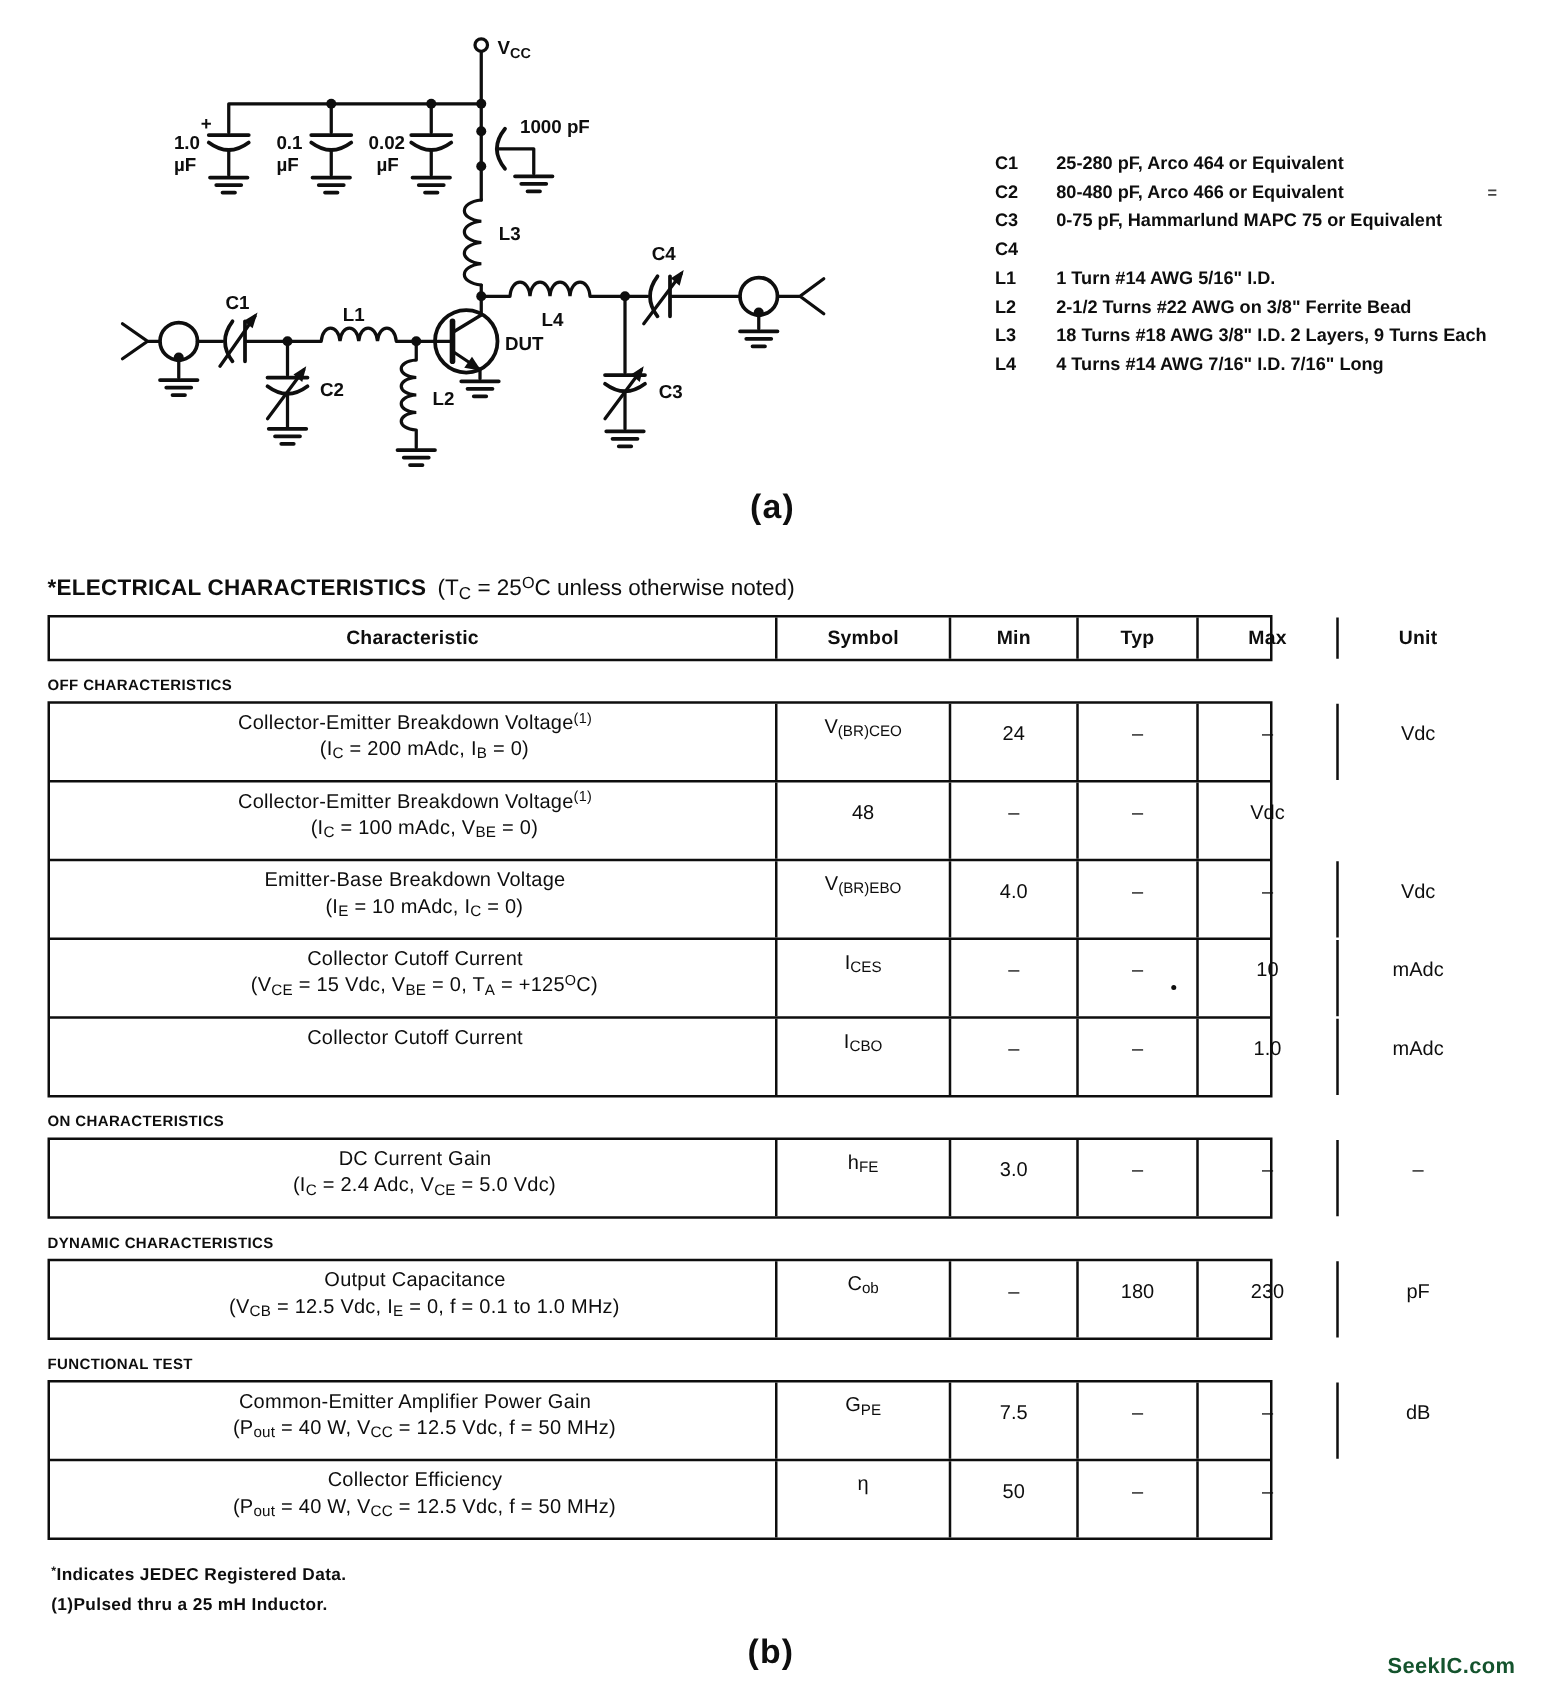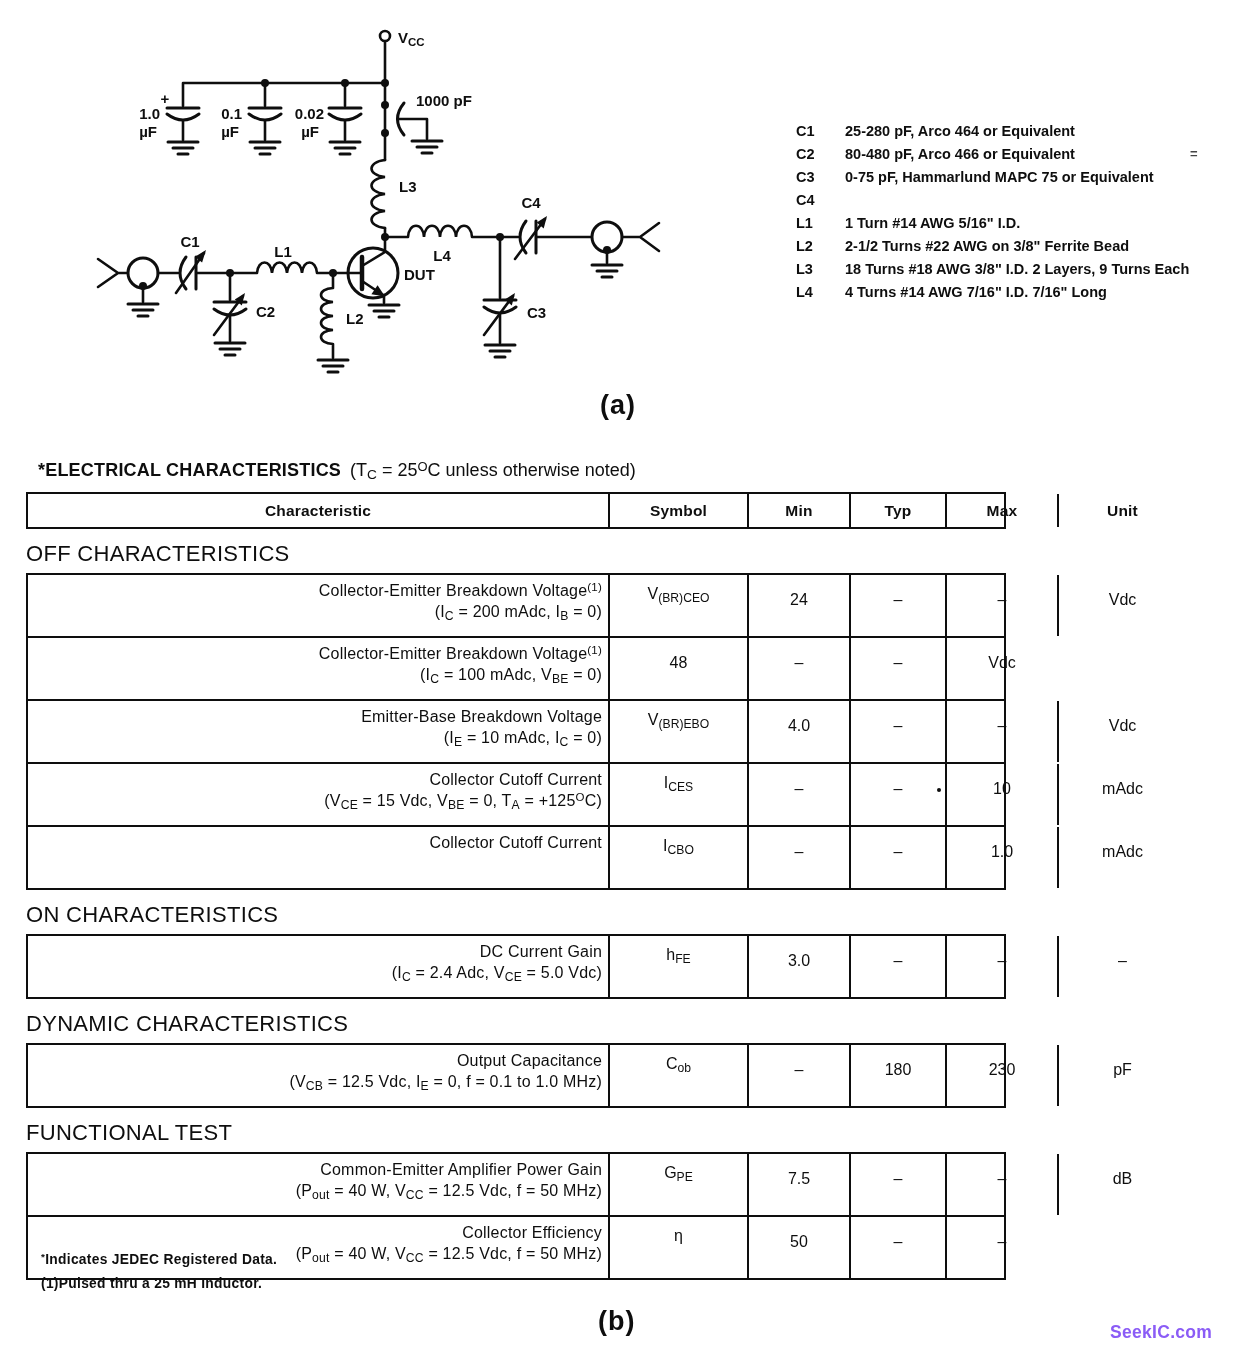--- a/index.html
+++ b/index.html
@@ -20,43 +20,43 @@
   .fig-label{position:absolute;font-weight:bold;font-size:27px;letter-spacing:1px;}
   #fig-a{left:600px;top:390px;}
   #fig-b{left:598px;top:1306px;}
   .stray-mark{position:absolute;left:1190px;top:146px;font-size:13px;font-weight:bold;color:#444;}
 
   
   .ec-title{position:absolute;left:38px;top:460px;font-size:18px;white-space:nowrap;}
   .ec-title .t-bold{font-weight:bold;font-size:18px;letter-spacing:.2px;}
   .ec-title .t-cond{font-size:18px;margin-left:4px;}
 
-  .table-wrap{position:absolute;left:26px;top:492px;width:980px;}
+  .table-wrap{position:absolute;left:38px;top:492px;width:980px;}
   .grid-row{display:grid;grid-template-columns:580px 139px 102px 96px 112px 129px;}
   .thead-box{border:2.5px solid #0e0e0e;}
   .thead-box .hcell{
     text-align:center;font-weight:bold;font-size:15.5px;
     padding:8px 0 7px 0;letter-spacing:.2px;
   }
   .hcell + .hcell{border-left:2.5px solid #0e0e0e;}
 
-  .section-heading{font-weight:normal;font-size:22px;letter-spacing:.3px;margin:12px 0 6px 0;}
+  .section-heading{font-weight:bold;font-size:12px;letter-spacing:.3px;margin:12px 0 6px 0;}
   .section-box{border:2.5px solid #0e0e0e;}
   .trow{min-height:61px;}
   .trow + .trow{border-top:2.5px solid #0e0e0e;}
   .tcell{border-left:2.5px solid #0e0e0e;text-align:center;font-size:16px;padding-top:16px;}
   .tcell.sym{font-size:16px;padding-top:10px;}
-  .char-cell{padding:7px 6px 8px 10px;font-size:16px;text-align:right;}
+  .char-cell{padding:7px 6px 8px 10px;font-size:16px;text-align:center;}
   .char-name{letter-spacing:.2px;}
   .char-cond{margin-top:3px;padding-left:15px;letter-spacing:.2px;}
 
   .footnotes{position:absolute;left:41px;top:1252px;font-size:13.8px;font-weight:bold;letter-spacing:.3px;}
   .footnotes div{margin-bottom:9px;}
   .dot-artifact{position:absolute;left:937px;top:788px;width:4px;height:4px;background:#0e0e0e;border-radius:50%;}
-  .watermark{position:absolute;left:1110px;top:1322px;font-size:17.5px;font-weight:bold;color:#8b5cf6;letter-spacing:.3px;}
+  .watermark{position:absolute;left:1110px;top:1322px;font-size:17.5px;font-weight:bold;color:#14532d;letter-spacing:.3px;}
 </style>
 </head>
 <body>
 
 <svg id="schematic" width="780" height="380" viewBox="0 0 780 380">
   <g stroke="#0e0e0e" stroke-width="2.6" fill="none" stroke-linecap="round">
 
     <path d="M385 41 V160 M385 228 V252 M183 83 H385 M183 83 V106 M265 83 V106 M345 83 V106"></path>
 
     <path stroke-width="3" d="M167 108 H199 M167 114 Q183 126 199 114"></path>

